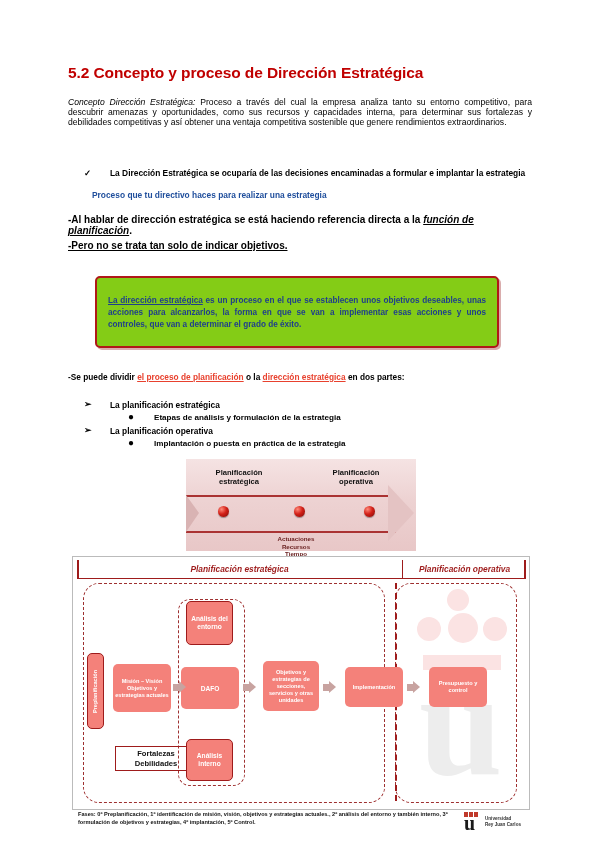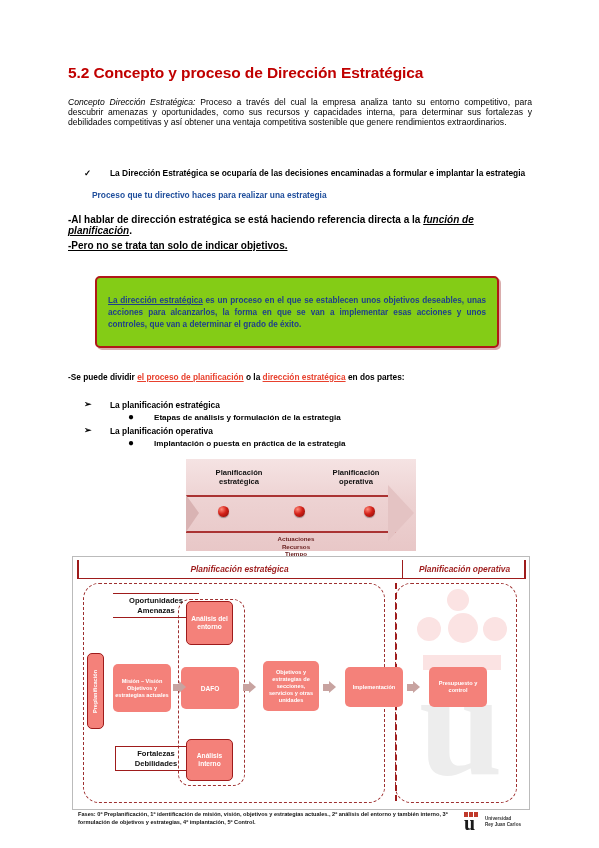--- a/index.html
+++ b/index.html
@@ -337,24 +337,20 @@
       <div class="cellR">
         <span>Planificación operativa</span>
       </div>
     </div>
 
     <div class="dashbox db-left"></div>
     <div class="dashbox db-right"></div>
     <div class="dashbox db-mid"></div>
     <div class="opdivider"></div>
 
-    <div class="oport">
-      <div>Oportunidades</div>
-      <div>Amenazas</div>
-    </div>
 
     <div class="fortal">
       <div>Fortalezas</div>
       <div>Debilidades</div>
     </div>
 
     <div class="fbox outline fb-pre">
       <span>Preplanificación</span>
     </div>
 

